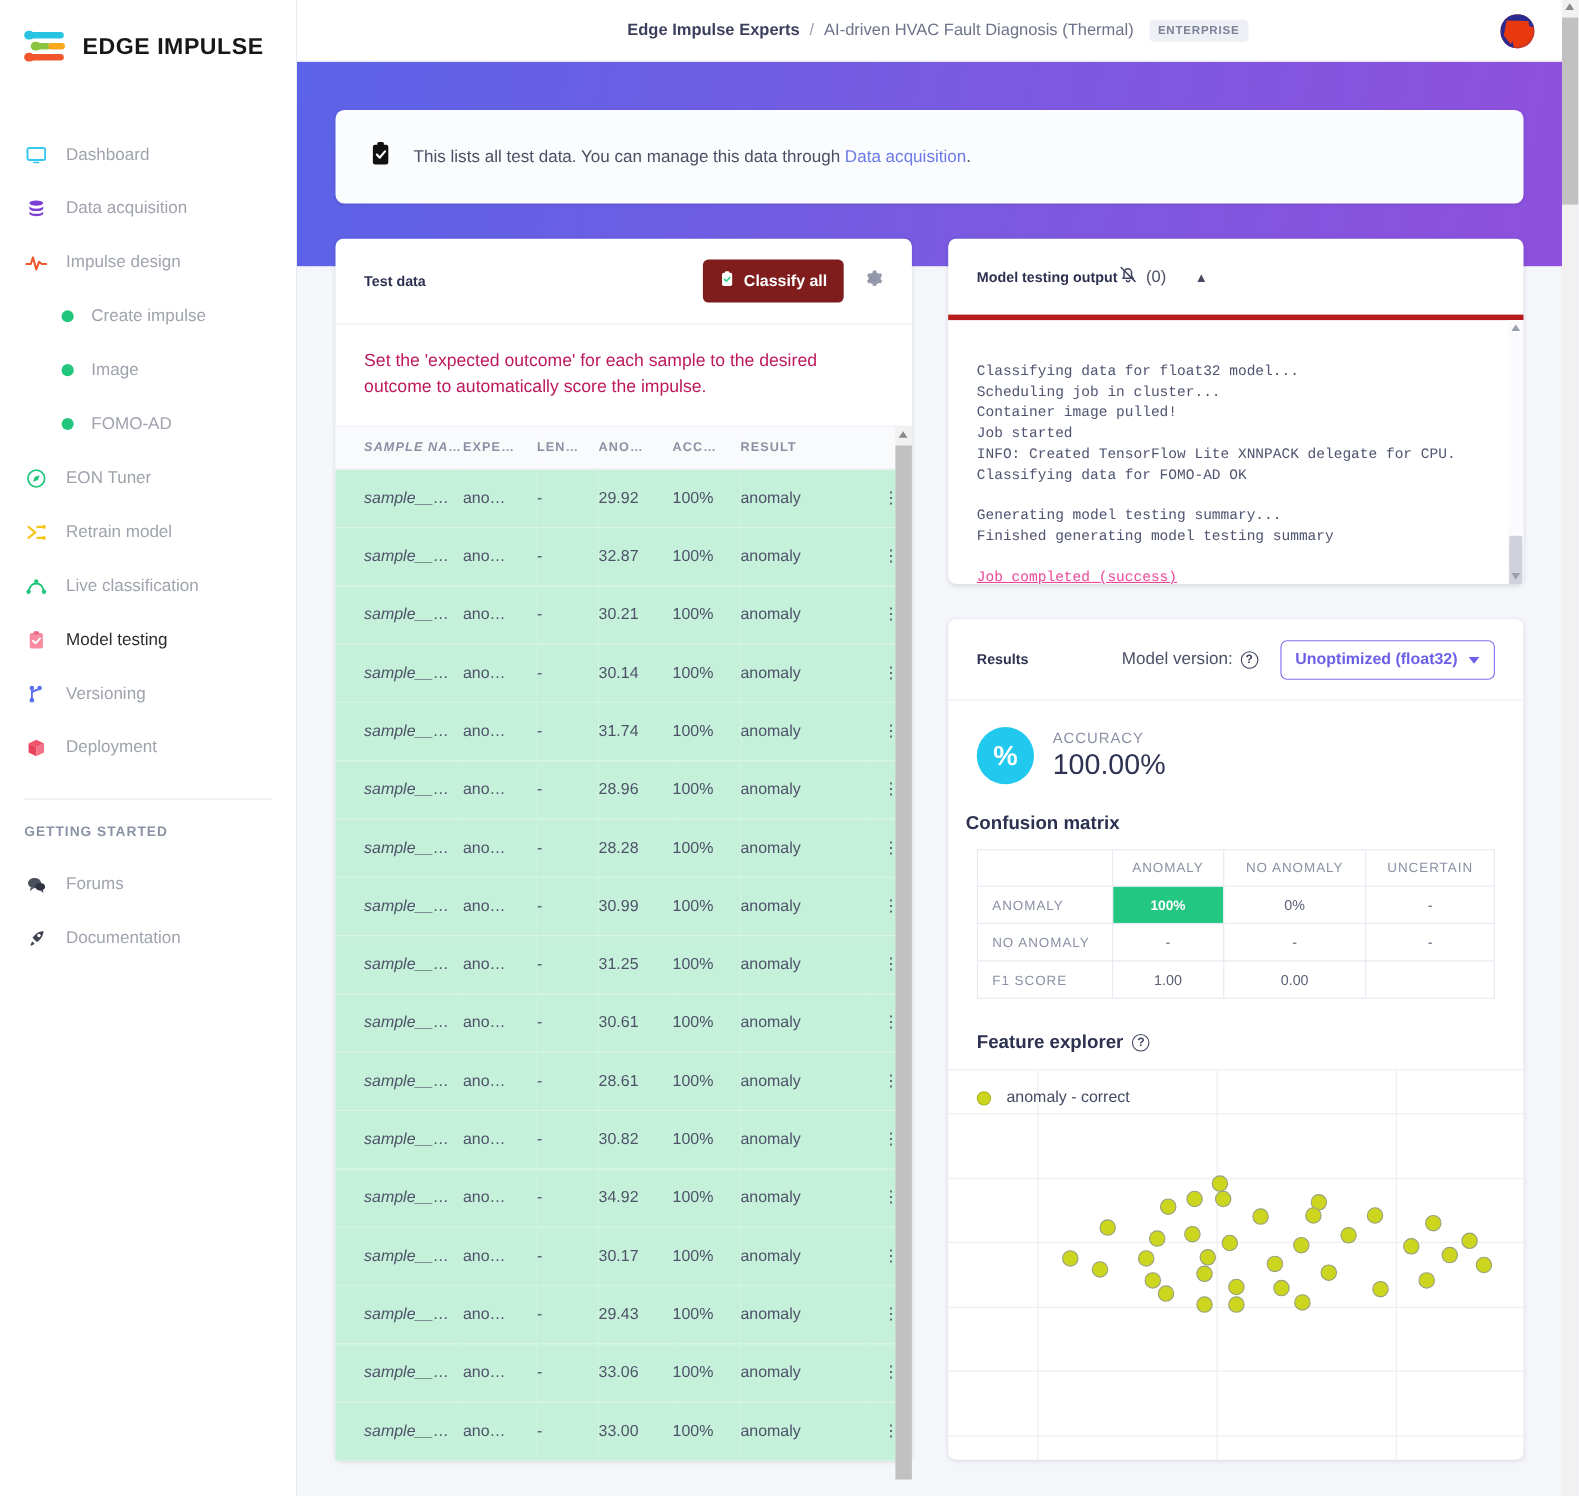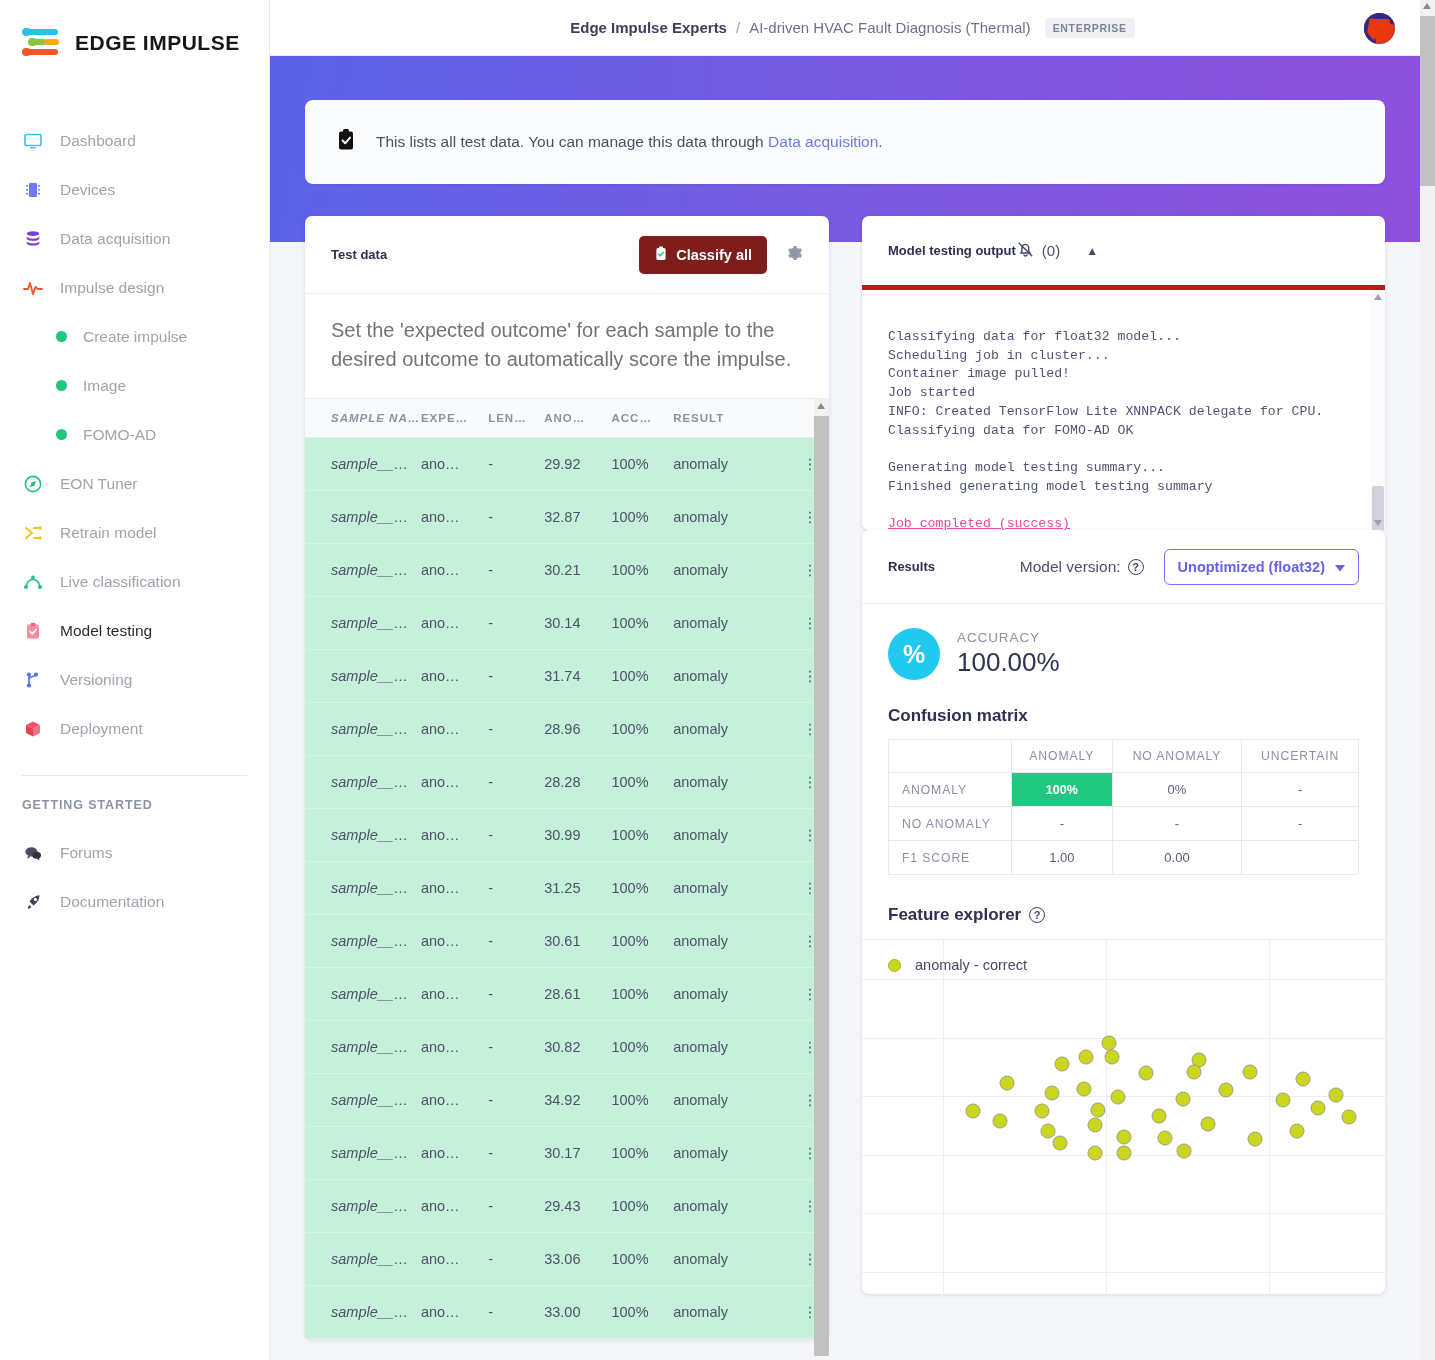--- a/index.html
+++ b/index.html
@@ -105,21 +105,21 @@
   .card-head .spacer { flex: 1; }
 
   .btn-classify {
     display:flex; align-items:center; gap: 8px;
     background:#7f1d1d; color:#fff; border:none; border-radius: 5px;
     padding: 10px 15px; font-size: 14.5px; font-weight: 700; cursor:pointer;
     font-family: "Liberation Sans", sans-serif;
   }
   .gear { margin-left: 18px; cursor:pointer; color:#8d93a5; }
 
-  .card-sub { padding: 22px 26px 24px 26px; font-size: 20px; line-height: 1.45; color:#737373; }
+  .card-sub { padding: 22px 26px 24px 26px; font-size: 16px; line-height: 1.45; color:#be185d; }
 
   
   .tbl-wrap { position:relative; border-top: 1px solid #eceef4; }
   table.tdata { width: 100%; border-collapse: collapse; }
   table.tdata th {
     text-align: left; font-size: 11.5px; letter-spacing: 1px; font-weight: 700;
     color:#8b91a5; padding: 13px 0 13px 0; background:#f9fafc;
     border-bottom: 1px solid #eceef4;
   }
   table.tdata th:first-child, table.tdata td:first-child { padding-left: 26px; font-style: italic; }
@@ -166,21 +166,21 @@
     margin-left: 20px; border: 1.5px solid #7b6ff0; border-radius: 6px; color:#6b5fe8;
     font-size: 14.5px; font-weight: 700; padding: 9px 13px; display:flex; align-items:center; gap:10px; cursor:pointer;
   }
 
   .acc-row { display:flex; align-items:center; gap: 17px; padding: 24px 26px 0 26px; }
   .acc-circle { width: 52px; height: 52px; border-radius: 50%; background:#22c9ef;
     display:flex; align-items:center; justify-content:center; color:#fff; font-size: 25px; font-weight:700; }
   .acc-label { font-size: 13.5px; letter-spacing:.9px; color:#8b91a5; font-weight: 400; }
   .acc-value { font-size: 26px; color:#2f3352; font-weight: 400; margin-top: 2px; }
 
-  .sec-title { font-size: 17px; font-weight:700; color:#2d3150; padding: 26px 26px 13px 26px; }
+  .sec-title { font-size: 17px; font-weight:700; color:#2d3150; padding: 26px 26px 13px 16px; }
 
   table.cm { border-collapse: collapse; margin: 0 26px; width: calc(100% - 52px); }
   table.cm th, table.cm td {
     border: 1px solid #e6e9f0; font-size: 12.2px; letter-spacing:.9px; color:#8b91a5;
     padding: 9px 8px; text-align:center; font-weight: 400;
   }
   table.cm th.rowhdr { text-align:left; padding-left: 13px; width: 123px; }
   table.cm th.blank { background:#fff; border-top-color:#e6e9f0; }
   table.cm td.val { font-size: 13px; color:#5a5f77; letter-spacing: 0; }
   table.cm td.hit { background:#22c882; color:#fff; font-weight:700; font-size: 12.5px; letter-spacing:0; }
@@ -215,36 +215,20 @@
 
   <nav class="nav">
     <div class="nav-item">
       <span class="nav-icon">
         <svg width="20" height="20" viewBox="0 0 20 20">
             <rect x="2" y="3.5" width="16" height="11" rx="1.6" fill="none" stroke="#35c6ef" stroke-width="1.7"></rect>
             <rect x="7" y="16" width="6" height="1.5" rx=".7" fill="#35c6ef"></rect>
           </svg>
       </span>
       <span>Dashboard</span>
-    </div>
-    <div class="nav-item">
-      <span class="nav-icon">
-        <svg width="20" height="20" viewBox="0 0 20 20">
-            <rect x="6" y="3" width="8" height="14" rx="1" fill="#6c7bf0"></rect>
-            <g fill="#6c7bf0">
-              <rect x="3" y="5" width="2" height="1.5"></rect>
-              <rect x="3" y="9" width="2" height="1.5"></rect>
-              <rect x="3" y="13" width="2" height="1.5"></rect>
-              <rect x="15" y="5" width="2" height="1.5"></rect>
-              <rect x="15" y="9" width="2" height="1.5"></rect>
-              <rect x="15" y="13" width="2" height="1.5"></rect>
-            </g>
-          </svg>
-      </span>
-      <span>Devices</span>
     </div>
     <div class="nav-item">
       <span class="nav-icon">
         <svg width="20" height="20" viewBox="0 0 20 20">
             <g fill="#7b3fd4">
               <ellipse cx="10" cy="4.6" rx="6.3" ry="2.4"></ellipse>
               <path d="M3.7 7.3c0 1.3 2.8 2.4 6.3 2.4s6.3-1.1 6.3-2.4v2.2c0 1.3-2.8 2.4-6.3 2.4s-6.3-1.1-6.3-2.4z"></path>
               <path d="M3.7 12c0 1.3 2.8 2.4 6.3 2.4s6.3-1.1 6.3-2.4v2.2c0 1.3-2.8 2.4-6.3 2.4s-6.3-1.1-6.3-2.4z"></path>
             </g>
           </svg>
@@ -635,21 +619,21 @@
 
 </span><span class="ok" id="log-ok">Job completed (success)</span>
             <div class="log-scroll">
               <div class="a1"></div>
               <div class="th2"></div>
               <div class="a2"></div>
             </div>
           </div>
         </section>
 
-        <section class="card" style="">
+        <section class="card" style="margin-top:32px;">
           <div class="res-head">
             <div class="card-title">Results</div>
             <div class="mv-label">
               <span>Model version:</span>
               <span class="qmark">?</span>
             </div>
             <div class="select-ver">
               <span>Unoptimized (float32)</span>
               <span>
                 <svg width="10" height="7" viewBox="0 0 10 7">

